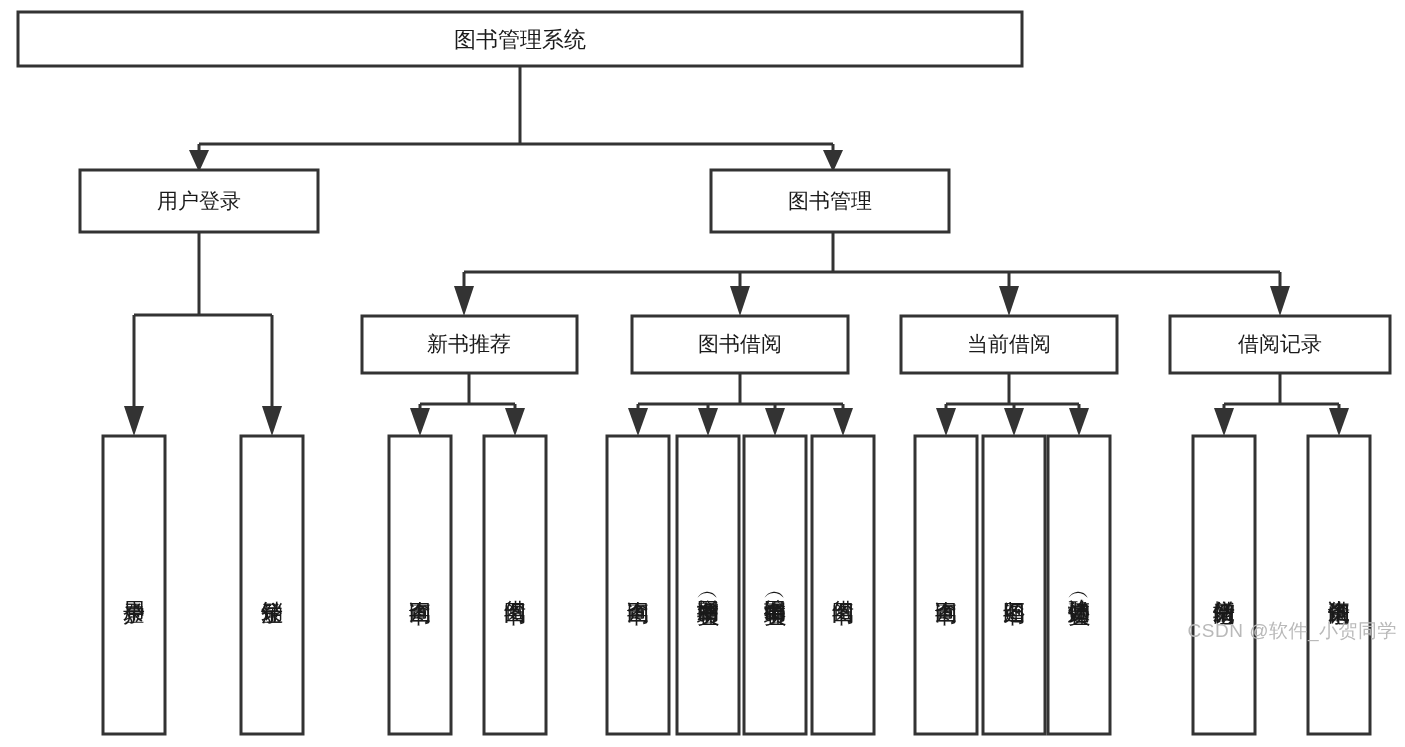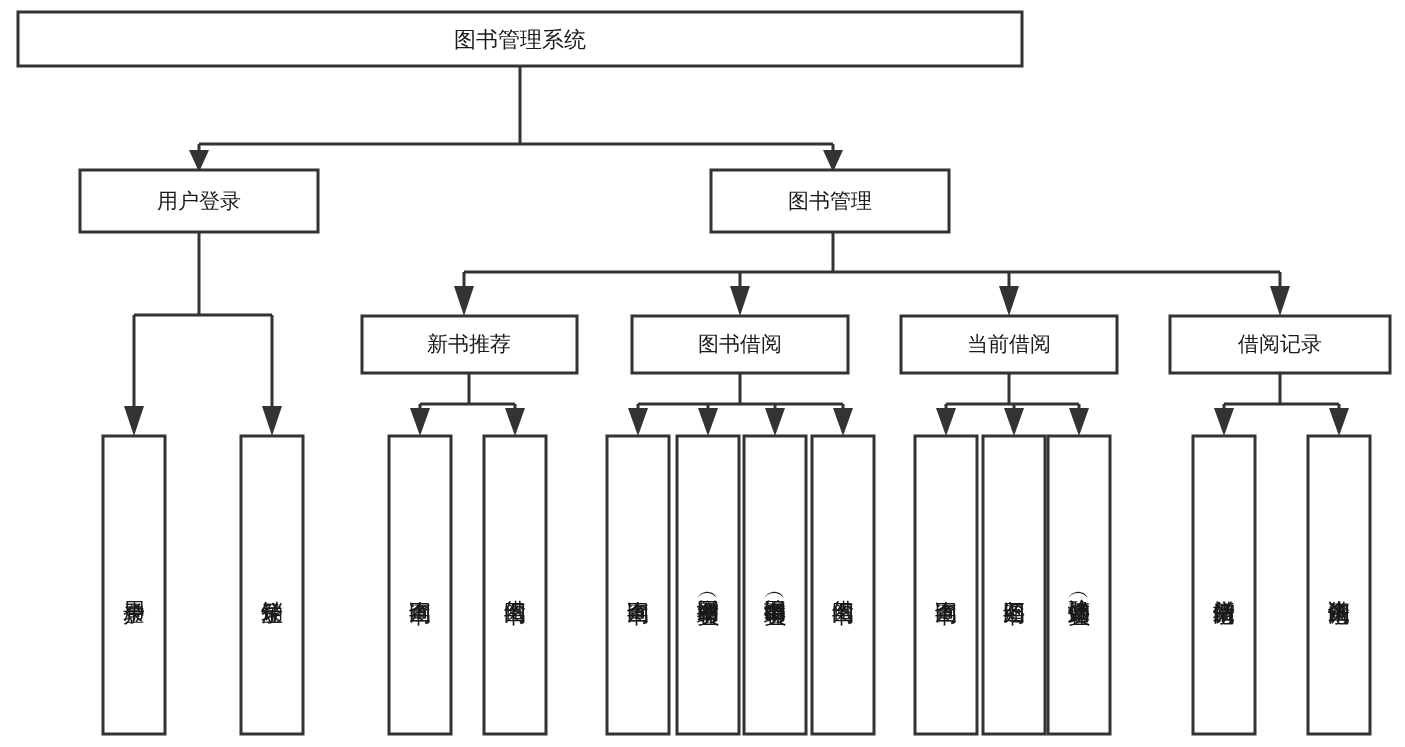--- a/index.html
+++ b/index.html
@@ -258,14 +258,15 @@
     <span class="leaf-text">确认归还（管理员）</span>
   </div>
 
   <div class="leaf-wrap" style="left:1193px; top:436px; width:62px; height:298px;">
     <span class="leaf-text">新增借阅记录</span>
   </div>
   <div class="leaf-wrap" style="left:1308px; top:436px; width:62px; height:298px;">
     <span class="leaf-text">查询借阅记录</span>
   </div>
 
+  <div class="watermark">CSDN @软件_小贺同学</div>
 
 </div>
 
 </body></html>

